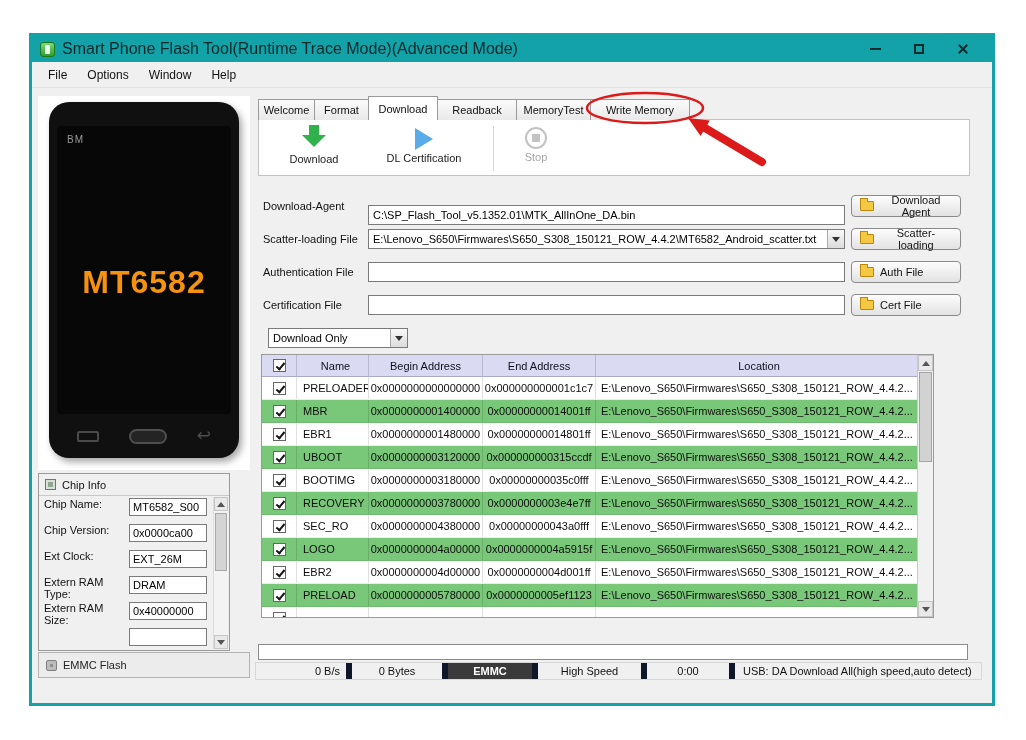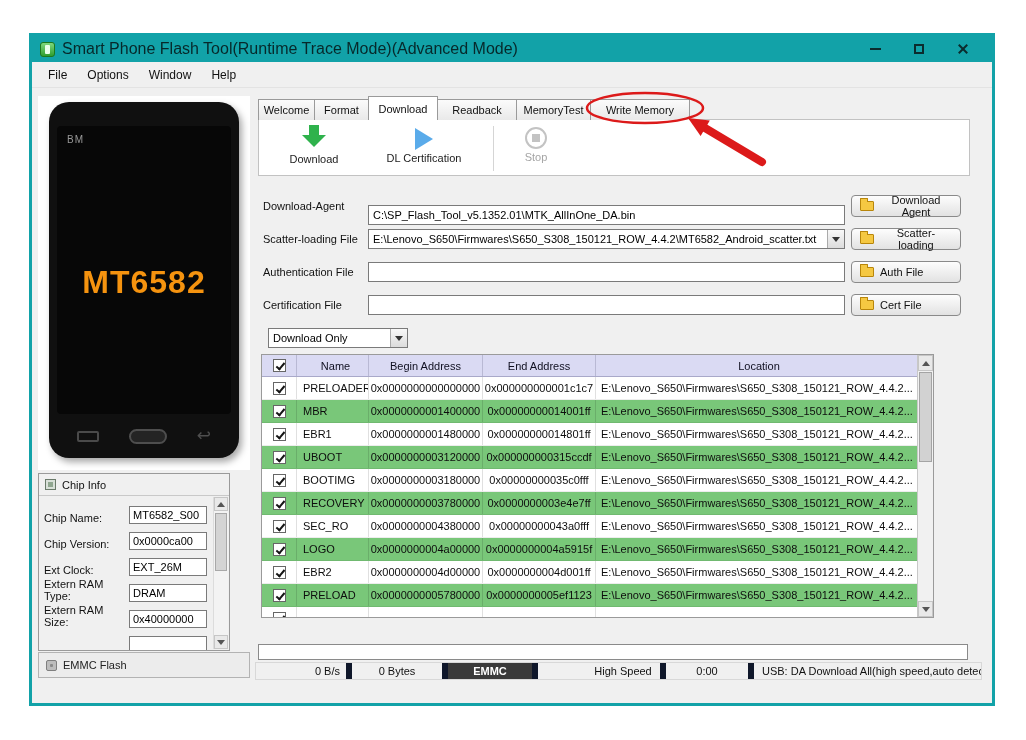--- a/index.html
+++ b/index.html
@@ -47,21 +47,21 @@
   .nav-back-icon { color:#4e4e4e; font-size:17px; line-height:14px; }
 
   
   .chip-info { position:absolute; left:6px; top:437px; width:192px; height:178px;
                border:1px solid #9a9a9a; background:#f0f0f0; overflow:hidden; }
   .chip-info-header { height:22px; border-bottom:1px solid #c9c9c9; display:flex; align-items:center;
                       gap:6px; padding:0 6px; font-size:11px; color:#111; }
   .chip-icon { width:11px; height:11px; background:#d8e0d8; border:1px solid #6a7a6a; position:relative; flex:none; }
   .chip-icon::after { content:""; position:absolute; inset:2px; background:#8fa68f; }
   .chip-fields { position:absolute; left:5px; right:22px; top:24px; }
-  .chip-row { display:flex; align-items:flex-end; height:26px; }
+  .chip-row { display:flex; align-items:flex-start; height:26px; }
   .chip-row label { flex:1; font-size:11px; color:#111; }
   .chip-row input { width:78px; height:18px; border:1px solid #7a7a7a; background:#fff;
                     font-size:11px; padding:0 3px; font-family:inherit; }
   .chip-scroll { position:absolute; right:1px; top:23px; bottom:1px; width:15px; background:#f3f3f3;
                  border-left:1px solid #dcdcdc; }
   .sb-btn { position:absolute; left:0; width:100%; height:14px; background:#e9e9e9;
             border:1px solid #c6c6c6; display:flex; align-items:center; justify-content:center; }
   .sb-btn.up { top:0; } .sb-btn.down { bottom:0; }
   .tri-up { width:0; height:0; border-left:4px solid transparent; border-right:4px solid transparent; border-bottom:5px solid #555; }
   .tri-down { width:0; height:0; border-left:4px solid transparent; border-right:4px solid transparent; border-top:5px solid #555; }
@@ -139,21 +139,21 @@
   .vs-thumb { position:absolute; left:1px; right:1px; top:17px; height:90px; background:#d2d2d2; border:1px solid #a4a4a4; }
 
   
   .progress { position:absolute; left:226px; top:608px; width:710px; height:16px; background:#fff; border:1px solid #8a8a8a; }
   .statusbar { position:absolute; left:223px; top:626px; width:727px; height:18px; background:#f0f0f0;
                border:1px solid #d8d8d8; display:flex; align-items:stretch; font-size:11px; color:#111; }
   .sseg { display:flex; align-items:center; border-right:6px solid #0f172a; overflow:hidden; white-space:nowrap; }
   .sseg.s-speed { width:96px; justify-content:flex-end; padding-right:6px; }
   .sseg.s-bytes { width:96px; justify-content:center; }
   .sseg.s-storage { width:90px; background:#3a3a3a; color:#fff; font-weight:bold; justify-content:center; }
-  .sseg.s-link { width:80px; justify-content:center;margin-left:48px; }
+  .sseg.s-link { width:109px; justify-content:center; }
   .sseg.s-time { width:88px; justify-content:center; }
   .sseg.s-usb { flex:1; padding-left:8px; border-right:none; }
 
   
   .annotation { position:absolute; left:0; top:0; width:960px; height:667px; pointer-events:none; z-index:60; }
   .ann { fill:none; stroke:var(--red,#dc1a1a); stroke-width:2.5; }
   .ann-line { stroke:var(--red,#dc1a1a); stroke-width:8; stroke-linecap:round; }
   .ann-fill { fill:var(--red,#dc1a1a); }
 </style>
 </head>

